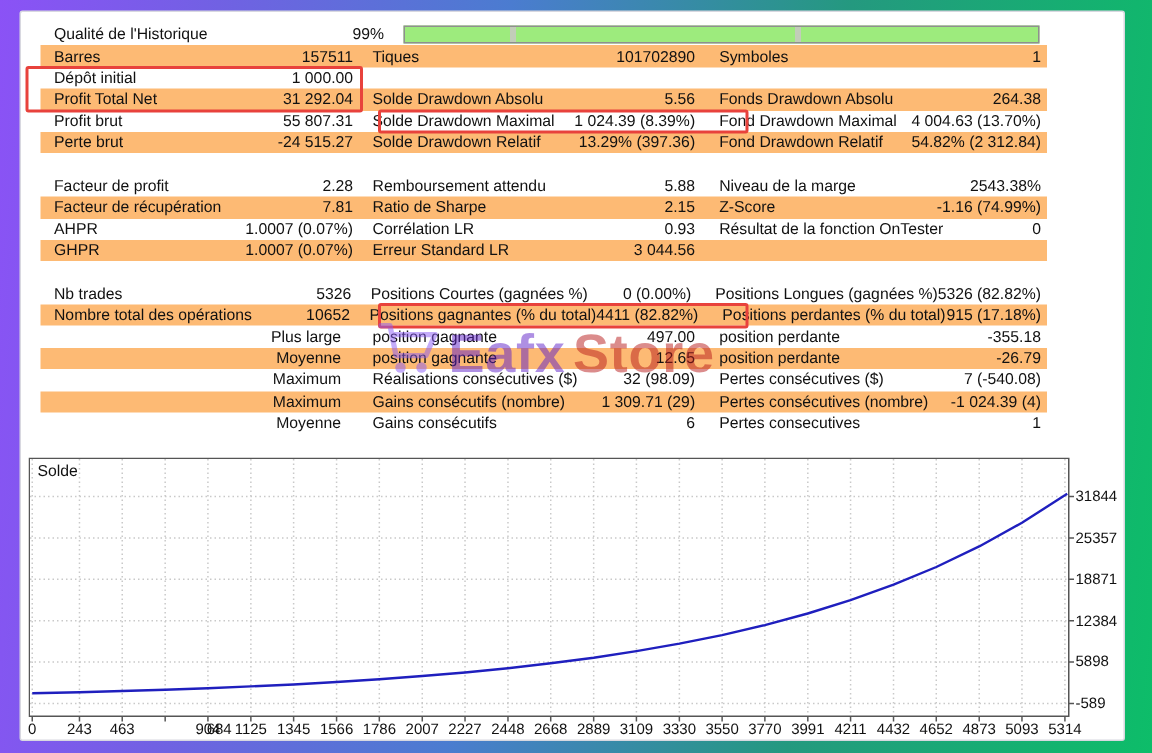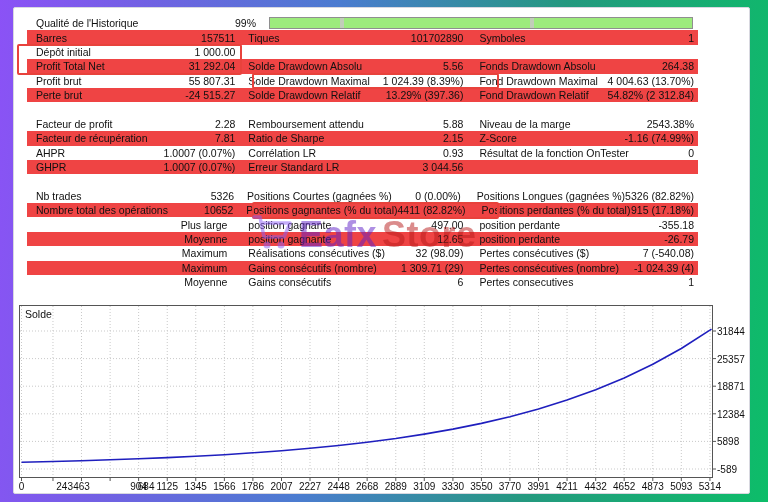--- a/index.html
+++ b/index.html
@@ -8,21 +8,21 @@
     background:linear-gradient(95deg,#8b52f6 0%,#7161e3 18%,#4b7cd0 42%,#24997f 70%,#0dbd69 100%);
     font-family:"Liberation Sans",sans-serif;
   }
   #content{
     position:absolute;left:13px;top:7px;width:735px;height:485px;
     background:#fff;border:1px solid #d8d8e0;border-radius:2px;box-sizing:content-box;
   }
   
   #stats{position:absolute;left:13px;top:8px;width:671px}
   .row{display:flex;height:14.4px;align-items:center;font-size:10.5px;color:#111}
-  .row.gray{background:#ef4444}
+  .row.gray{background:#fdba74}
   .c{display:flex;align-items:center;height:100%;box-sizing:border-box}
   .c1{width:237px}.c2{width:252px}.c3{width:246px}
   .lbl{flex:1;text-align:left;white-space:nowrap;overflow:hidden}
   .val{text-align:right;white-space:nowrap}
   .c1 .lbl{padding-left:9px}.c1 .val{padding-right:8px}
   .c1.lv .val{flex:1;padding-right:16px}
   .c2 .lbl{padding-left:5px}.c2 .val{padding-right:10px}
   .c3 .lbl{padding-left:6px}.c3 .val{padding-right:4px}
   .barwrap{flex:1;height:100%;display:flex;align-items:center;padding:1.5px 5px;box-sizing:border-box}
   .pbar{position:relative;flex:1;height:10px;border:1px solid #8f8f8f;overflow:hidden}
@@ -364,21 +364,21 @@
         <line x1="693.5" y1="53.601701970215515" x2="697" y2="53.601701970215515" stroke="#555" stroke-width="1"></line>
         <line x1="693.5" y1="81.19914901489223" x2="697" y2="81.19914901489223" stroke="#555" stroke-width="1"></line>
         <line x1="693.5" y1="108.80085098510776" x2="697" y2="108.80085098510776" stroke="#555" stroke-width="1"></line>
         <line x1="693.5" y1="136.39829802978448" x2="697" y2="136.39829802978448" stroke="#555" stroke-width="1"></line>
         <line x1="693.5" y1="164" x2="697" y2="164" stroke="#555" stroke-width="1"></line>
         <polyline points="2.5,157.2 34.0,156.5 62.5,155.7 91.1,154.8 119.6,153.8 148.2,152.6 176.7,151.3 205.4,149.7 233.9,147.8 262.5,145.7 291.0,143.3 319.6,140.5 348.1,137.2 376.8,133.5 405.3,129.1 433.9,124.1 462.4,118.4 490.9,111.7 519.5,104.0 548.0,95.1 576.7,84.8 605.2,73.0 633.8,59.3 662.3,43.5 690.9,25.2 692.5,24.1" fill="none" stroke="#1f1fbe" stroke-width="1.6" stroke-linejoin="round"></polyline>
       </svg>
     <span id="soldeLbl">Solde</span>
     <div id="xlabels">
         <span class="xl" style="left: -12.5px;">0</span>
-        <span class="xl" style="left: 18.9814px; text-align: right;">243</span>
+        <span class="xl" style="left: 18.9814px;">243</span>
         <span class="xl" style="left: 47.4831px;">463</span>
         <span class="xl" style="left: 76.1143px; padding-left: 36px;">684</span>
         <span class="xl" style="left: 104.616px;">904</span>
         <span class="xl" style="left: 133.247px;">1125</span>
         <span class="xl" style="left: 161.749px;">1345</span>
         <span class="xl" style="left: 190.38px;">1566</span>
         <span class="xl" style="left: 218.882px;">1786</span>
         <span class="xl" style="left: 247.513px;">2007</span>
         <span class="xl" style="left: 276.015px;">2227</span>
         <span class="xl" style="left: 304.646px;">2448</span>

